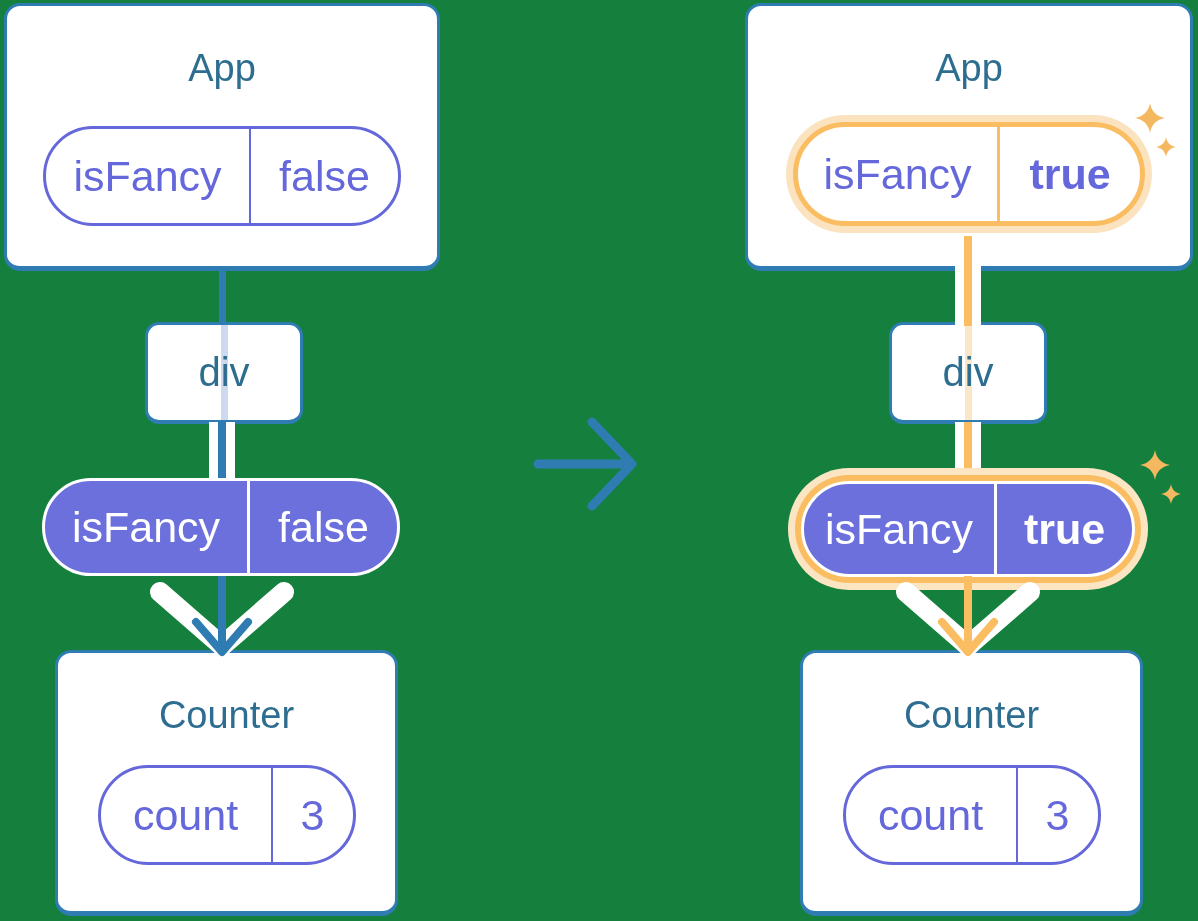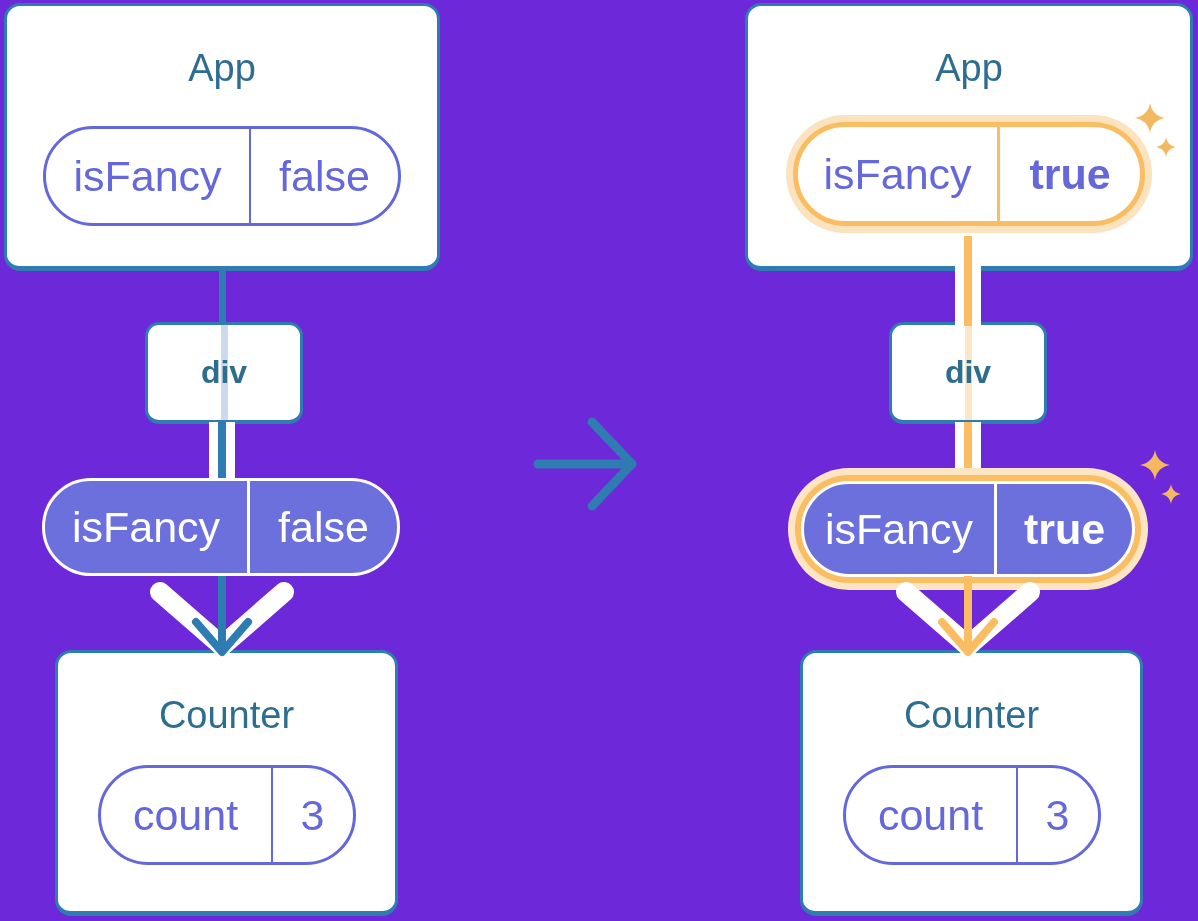--- a/index.html
+++ b/index.html
@@ -1,34 +1,34 @@
 <!DOCTYPE html>
 <html><head>
 <meta charset="utf-8">
 <style>
   * { margin:0; padding:0; box-sizing:border-box; }
   html,body { width:1198px; height:921px; }
   body { font-family:"Liberation Sans", sans-serif; }
-  .canvas { position:relative; width:1198px; height:921px; background:#6d28d9; overflow:hidden; }
+  .canvas { position:relative; width:1198px; height:921px; background:#15803d; overflow:hidden; }
 
   .card {
     position:absolute; background:#fff;
     border:3px solid #2E7CB2; border-bottom-width:5px;
     border-radius:16px; z-index:1;
     display:flex; flex-direction:column; align-items:center;
   }
   .card-title { font-size:38px; line-height:44px; color:#2D6D90; font-weight:500; margin-top:40px; }
 
   .node {
     position:absolute; background:#fff;
     border:3px solid #2E7CB2; border-bottom-width:4px;
     border-radius:14px; z-index:1;
     display:flex; align-items:center; justify-content:center;
   }
-  .node-label { position:relative; z-index:2; font-size:32px; color:#2D6D90; font-weight:700; }
+  .node-label { position:relative; z-index:2; font-size:40px; color:#2D6D90; font-weight:400; }
   .pass-line { position:absolute; top:0; bottom:0; left:50%; width:7px; margin-left:-3.5px; z-index:1; }
   .pass-lavender { background:#CDD9EF; }
   .pass-peach { background:#FAE6C8; }
 
   .pill { display:flex; border-radius:60px; position:relative; }
   .pill-cell { display:flex; align-items:center; justify-content:center; font-size:43px; }
   .pill-cell.grow { flex:1; }
   .pill-outline { background:#fff; border:3px solid #6468DA; color:#6468DA; }
   .pill-outline .pill-cell.key { border-right:2px solid #6468DA; }
   .pill-filled { background:#6B70DC; border:3px solid #fff; color:#fff; }

